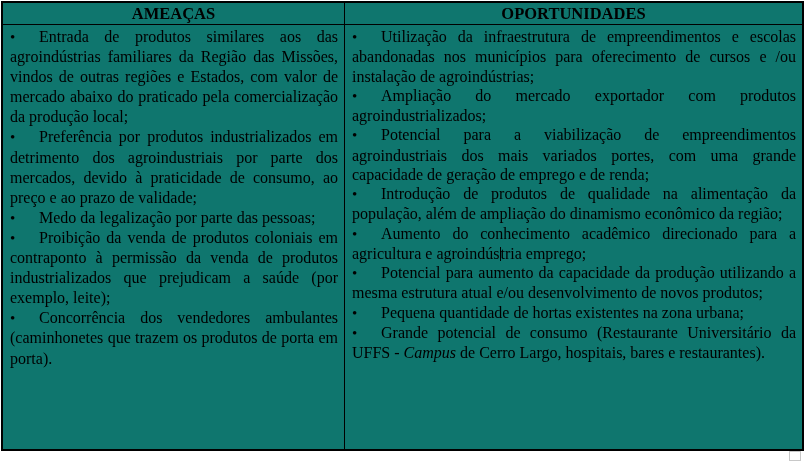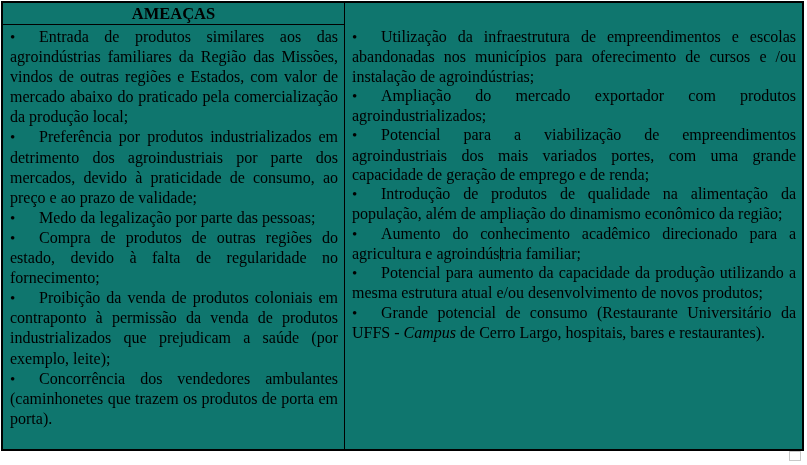--- a/index.html
+++ b/index.html
@@ -63,35 +63,36 @@
     box-sizing: border-box;
     background: transparent;
   }
 </style>
 </head>
 <body>
 
 <div class="swot-table">
   <div class="row header-row">
     <div class="cell head left">AMEAÇAS</div>
+    <div class="cell head right">OPORTUNIDADES</div>
   </div>
   <div class="row body-row">
     <div class="cell body left">
         <p class="bullet-item"><span class="bullet-glyph">•</span><span class="seg">Entrada de produtos similares aos das agroindústrias familiares da Região das Missões, vindos de outras regiões e Estados, com valor de mercado abaixo do praticado pela comercialização da produção local;</span></p>
         <p class="bullet-item"><span class="bullet-glyph">•</span><span class="seg">Preferência por produtos industrializados em detrimento dos agroindustriais por parte dos mercados, devido à praticidade de consumo, ao preço e ao prazo de validade;</span></p>
         <p class="bullet-item"><span class="bullet-glyph">•</span><span class="seg">Medo da legalização por parte das pessoas;</span></p>
-        <p class="bullet-item"><span class="bullet-glyph">•</span><span class="seg">Compra de produtos de outras regiões do estado, devido à falta de regularidade no fornecimento;</span></p>
         <p class="bullet-item"><span class="bullet-glyph">•</span><span class="seg">Proibição da venda de produtos coloniais em contraponto à permissão da venda de produtos industrializados que prejudicam a saúde (por exemplo, leite);</span></p>
         <p class="bullet-item"><span class="bullet-glyph">•</span><span class="seg">Concorrência dos vendedores ambulantes (caminhonetes que trazem os produtos de porta em porta).</span></p>
       </div>
     <div class="cell body right">
         <p class="bullet-item"><span class="bullet-glyph">•</span><span class="seg">Utilização da infraestrutura de empreendimentos e escolas abandonadas nos municípios para oferecimento de cursos e /ou instalação de agroindústrias;</span></p>
         <p class="bullet-item"><span class="bullet-glyph">•</span><span class="seg">Ampliação do mercado exportador com produtos agroindustrializados;</span></p>
         <p class="bullet-item"><span class="bullet-glyph">•</span><span class="seg">Potencial para a viabilização de empreendimentos agroindustriais dos mais variados portes, com uma grande capacidade de geração de emprego e de renda;</span></p>
         <p class="bullet-item"><span class="bullet-glyph">•</span><span class="seg">Introdução de produtos de qualidade na alimentação da população, além de ampliação do dinamismo econômico da região;</span></p>
-        <p class="bullet-item"><span class="bullet-glyph">•</span><span class="seg">Aumento do conhecimento acadêmico direcionado para a agricultura e agroindús</span><span class="text-caret"></span><span class="seg">tria familiar;</span></p>
+        <p class="bullet-item"><span class="bullet-glyph">•</span><span class="seg">Aumento do conhecimento acadêmico direcionado para a agricultura e agroindús</span><span class="text-caret"></span><span class="seg">tria emprego;</span></p>
         <p class="bullet-item"><span class="bullet-glyph">•</span><span class="seg">Potencial para aumento da capacidade da produção utilizando a mesma estrutura atual e/ou desenvolvimento de novos produtos;</span></p>
+        <p class="bullet-item"><span class="bullet-glyph">•</span><span class="seg">Pequena quantidade de hortas existentes na zona urbana;</span></p>
         <p class="bullet-item"><span class="bullet-glyph">•</span><span class="seg">Grande potencial de consumo (Restaurante Universitário da UFFS - </span><span class="seg-italic">Campus</span><span class="seg"> de Cerro Largo, hospitais, bares e restaurantes).</span></p>
       </div>
   </div>
 </div>
 
 <div class="resize-handle"></div>
 
 </body></html>

